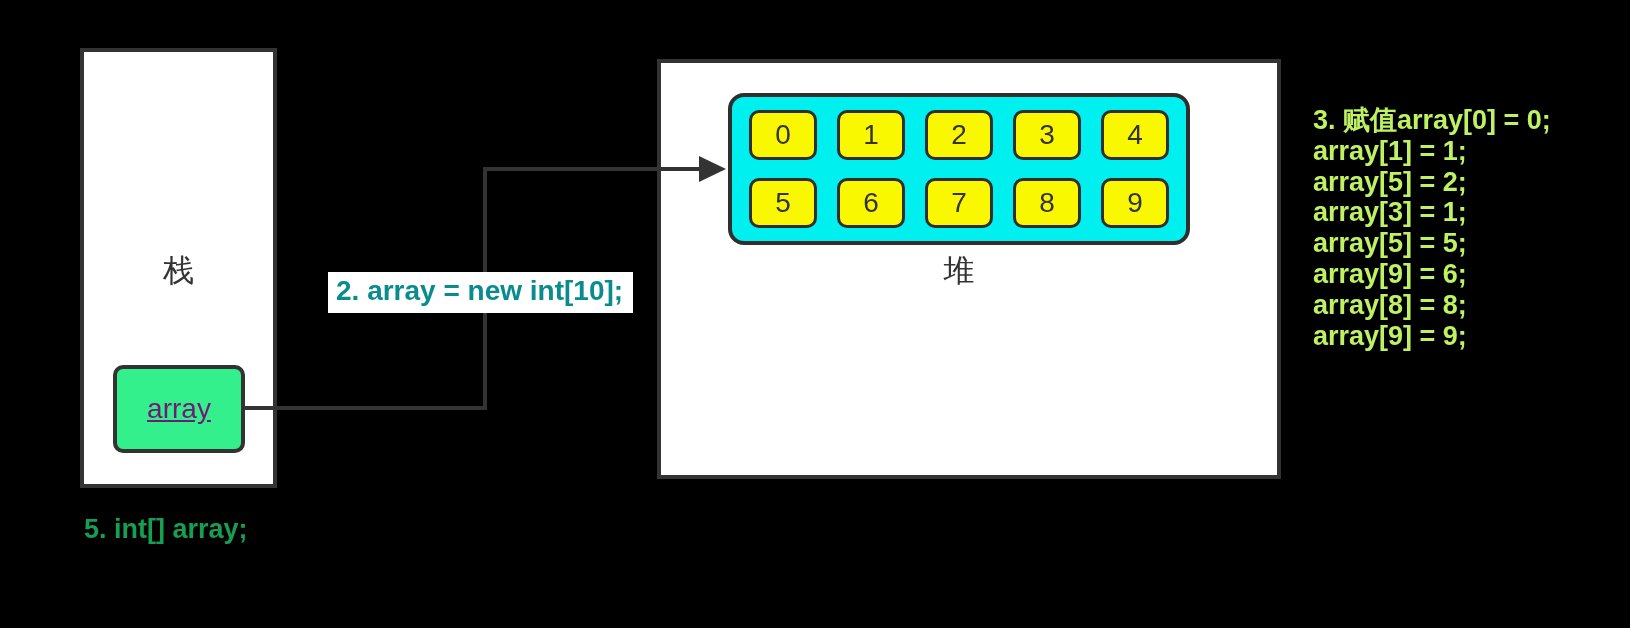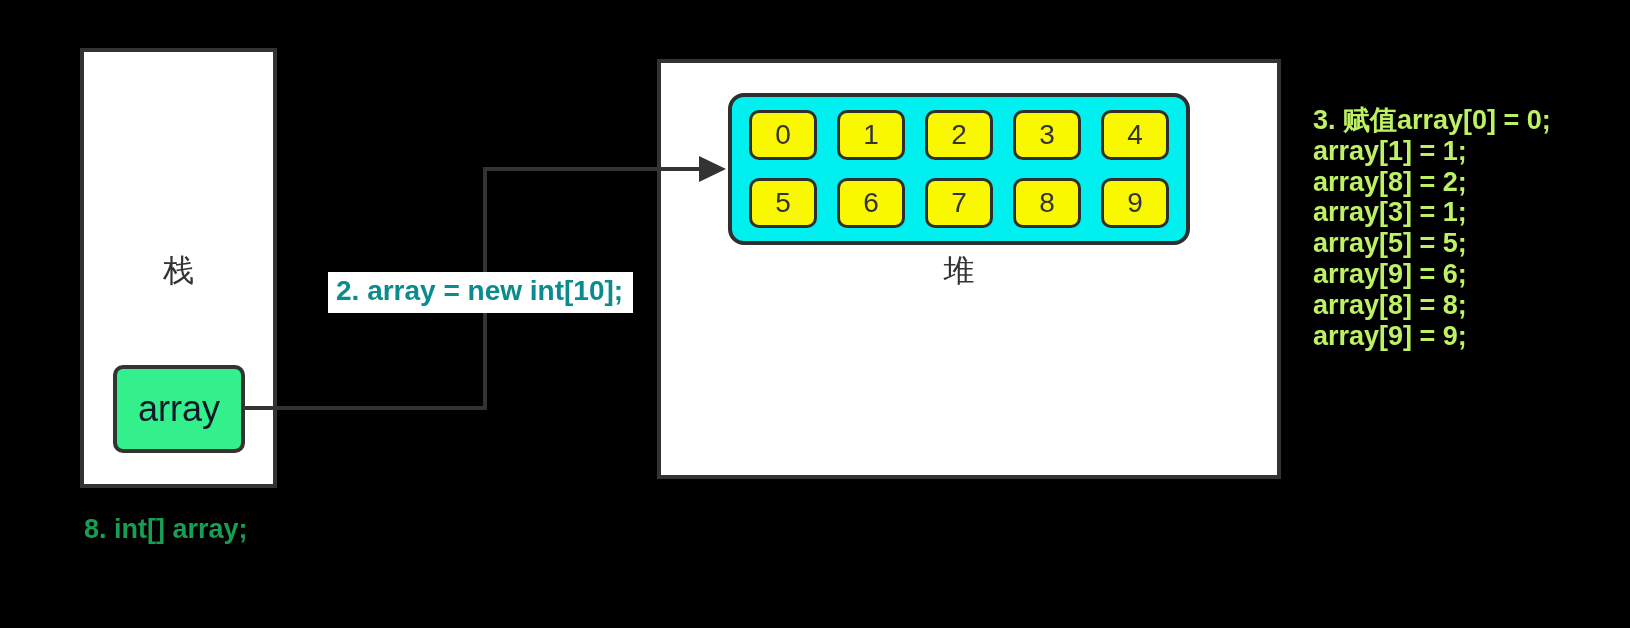--- a/index.html
+++ b/index.html
@@ -25,21 +25,21 @@
     position: absolute; left: 80px; top: 254px; width: 197px;
     text-align: center; font-size: 31px; color: #333333; line-height: 34px;
   }
   .array-var-box {
     position: absolute; left: 113px; top: 365px;
     width: 132px; height: 88px;
     background: #33F08C; border: 4px solid #333333; border-radius: 10px;
     display: flex; align-items: center; justify-content: center;
     z-index: 3;
   }
-  .array-var-box .var-label { font-size: 36px; color: #0f172a; }
+  .array-var-box .var-label { font-size: 28px; color: #701a75; text-decoration: underline; }
 
   
   .heap-box {
     position: absolute; left: 657px; top: 59px;
     width: 624px; height: 420px;
     background: #ffffff; border: 4px solid #333333;
   }
   .array-object {
     position: absolute; left: 728px; top: 93px;
     width: 462px; height: 152px;
@@ -122,26 +122,26 @@
       <div class="array-cell">5</div>
       <div class="array-cell">6</div>
       <div class="array-cell">7</div>
       <div class="array-cell">8</div>
       <div class="array-cell">9</div>
     </div>
   </div>
   <div class="heap-label">堆</div>
 
   <div class="step2-label">2. array = new int[10];</div>
-  <div class="step1-label">8. int[] array;</div>
+  <div class="step1-label">5. int[] array;</div>
 
   <div class="step3-block">
     <div>3. 赋值array[0] = 0;</div>
     <div>array[1] = 1;</div>
-    <div>array[8] = 2;</div>
+    <div>array[5] = 2;</div>
     <div>array[3] = 1;</div>
     <div>array[5] = 5;</div>
     <div>array[9] = 6;</div>
     <div>array[8] = 8;</div>
     <div>array[9] = 9;</div>
   </div>
 
 </div>
 
 </body></html>

